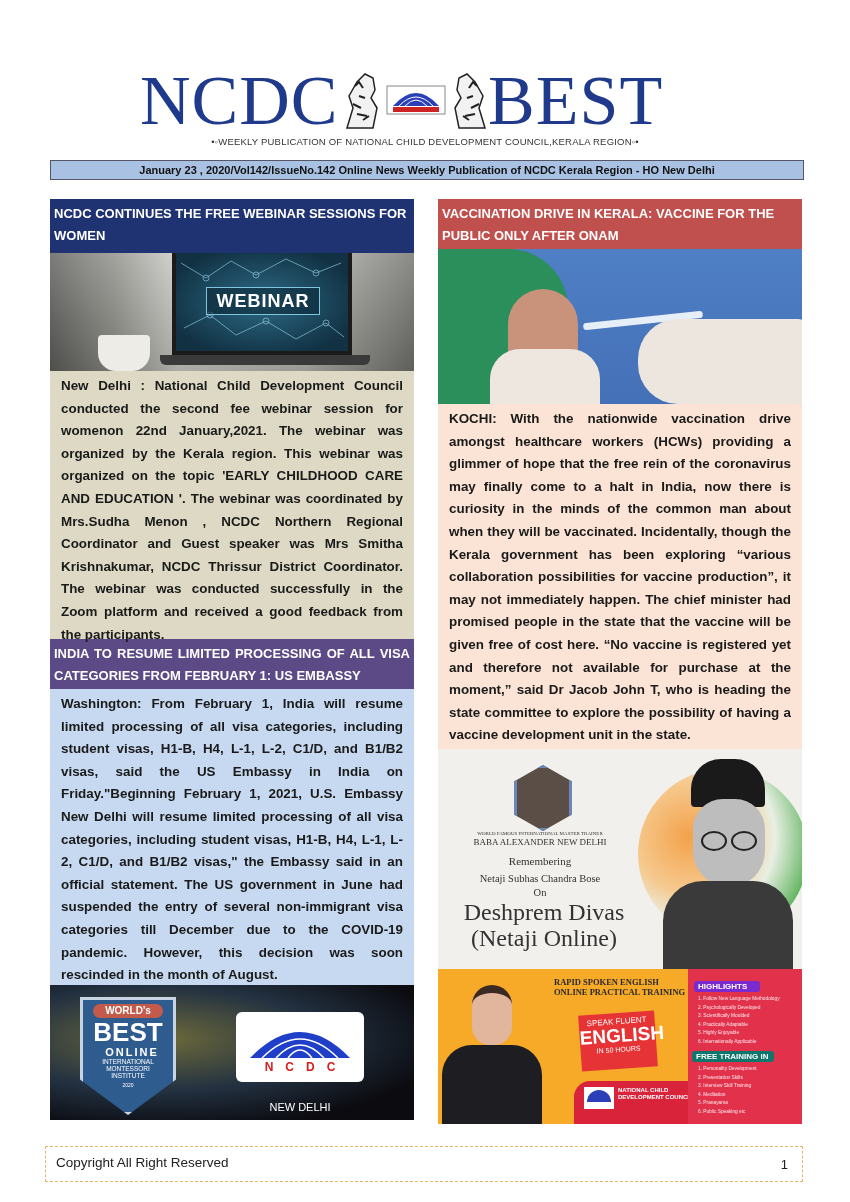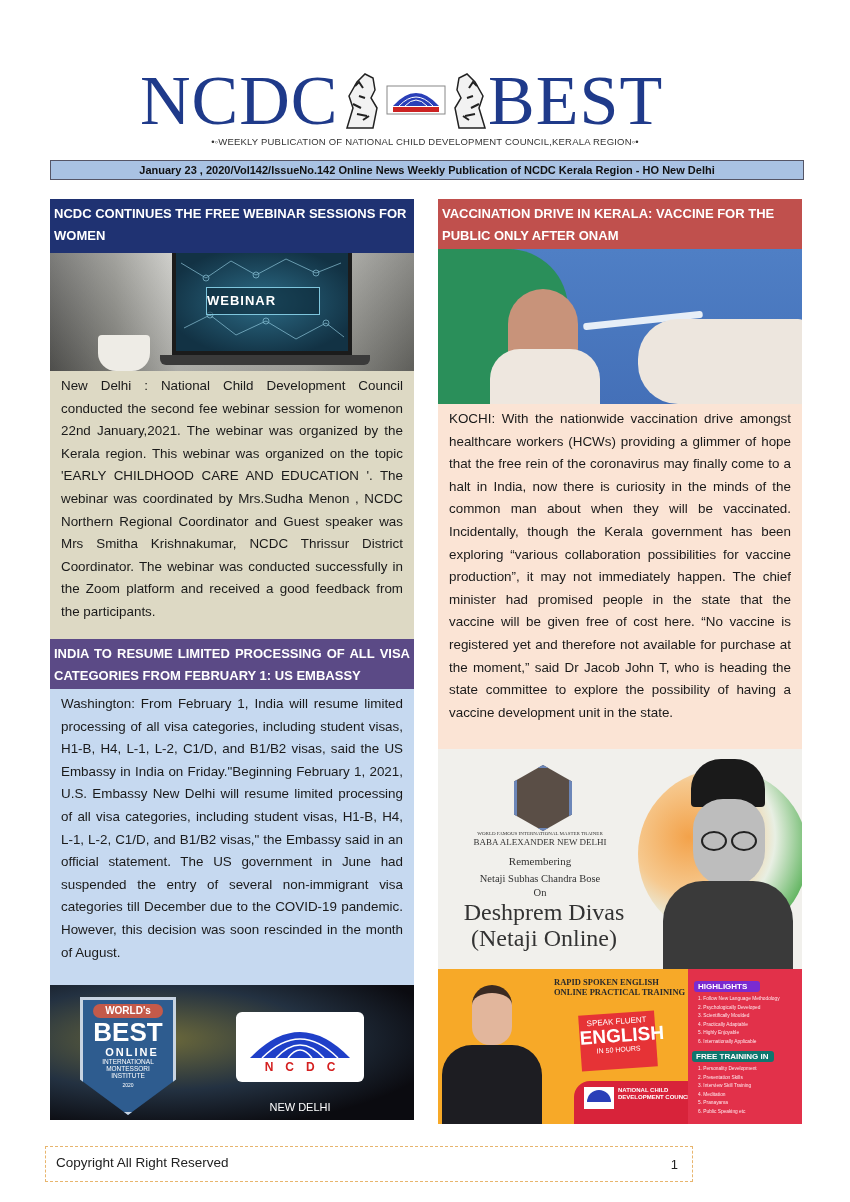--- a/index.html
+++ b/index.html
@@ -6,22 +6,22 @@
   body { width: 850px; height: 1202px; position: relative; overflow: hidden; font-family: "Liberation Sans", "DejaVu Sans", sans-serif; }
   .masthead { position: absolute; left: 0; top: 62px; width: 850px; height: 90px; }
   .mh-title { position: absolute; top: 4px; font-family: "Liberation Serif", "DejaVu Serif", serif; font-size: 70px; line-height: 70px; color: #1f3a8a; letter-spacing: 1px; }
   .mh-ncdc { left: 140px; }
   .mh-times { left: 488px; }
   .mh-emblem { position: absolute; left: 343px; top: 6px; width: 146px; height: 62px; }
   .mh-sub { position: absolute; left: 0; width: 850px; top: 74px; text-align: center; font-size: 9.5px; color: #333; letter-spacing: 0.2px; }
   .dateline { position: absolute; left: 50px; top: 160px; width: 752px; height: 18px; background: #a9c2e3; border: 1px solid #556; text-align: center; font-size: 11px; font-weight: bold; line-height: 18px; color: #111; }
   .col { position: absolute; }
   .hdr { color: #fff; font-weight: bold; font-size: 13px; line-height: 22px; padding: 4px 4px; box-sizing: border-box; }
-  .body-text { font-size: 13.4px; line-height: 22.6px; color: #1a1a1a; text-align: justify; padding: 0 11px; box-sizing: border-box; }
-  .footer { position: absolute; left: 45px; top: 1146px; width: 648px; height: 36px; border: 1px dashed #e8b56d; box-sizing: border-box; }
+  .body-text { font-size: 13.4px; line-height: 22.6px; color: #1a1a1a; text-align: justify; padding: 0 11px; box-sizing: border-box; font-weight: bold; }
+  .footer { position: absolute; left: 45px; top: 1146px; width: 758px; height: 36px; border: 1px dashed #e8b56d; box-sizing: border-box; }
   .footer .copy { position: absolute; left: 10px; top: 8px; font-size: 13.5px; color: #222; }
   .footer .pg { position: absolute; right: 14px; top: 10px; font-size: 13px; color: #222; }
 </style>
 </head>
 <body>
 
 <div class="masthead">
   <div class="mh-title mh-ncdc">NCDC</div>
   <svg class="mh-emblem" viewBox="0 0 146 62">
     <g fill="#222">
@@ -54,21 +54,21 @@
           <path d="M5 10 L30 25 L55 8 L80 22 L110 6 L140 20 L165 10"></path>
           <path d="M8 75 L34 62 L60 82 L90 68 L120 86 L150 70 L168 84"></path>
           <circle cx="30" cy="25" r="3"></circle>
             <circle cx="80" cy="22" r="3"></circle>
             <circle cx="140" cy="20" r="3"></circle>
           <circle cx="34" cy="62" r="3"></circle>
             <circle cx="90" cy="68" r="3"></circle>
             <circle cx="150" cy="70" r="3"></circle>
         </g>
       </svg>
-      <div style="position:absolute; left:30px; top:34px; width:112px; height:26px; border:1px solid #7fc6dd; color:#fff; font-weight:bold; font-size:13px; text-align:left; line-height:26px; letter-spacing:1px; background:rgba(12,40,55,0.6);">WEBINAR</div>
+      <div style="position:absolute; left:30px; top:34px; width:112px; height:26px; border:1px solid #7fc6dd; color:#fff; font-weight:bold; font-size:18px; text-align:center; line-height:26px; letter-spacing:1px; background:rgba(12,40,55,0.6);">WEBINAR</div>
     </div>
     <div style="position:absolute; left:110px; top:102px; width:210px; height:10px; background:#3a3a3a; border-radius:0 0 6px 6px;"></div>
     <div style="position:absolute; left:48px; top:82px; width:52px; height:36px; background:#eeece6; border-radius:4px 4px 18px 18px;"></div>
   </div>
   <div class="body-text" style="background:#ddd9c4; height:268px; padding-top:4px;">New Delhi : National Child Development Council conducted the second fee webinar session for womenon 22nd January,2021. The webinar was organized by the Kerala region. This  webinar was organized on the topic 'EARLY CHILDHOOD CARE AND EDUCATION '. The webinar was coordinated by Mrs.Sudha Menon , NCDC Northern Regional Coordinator and Guest speaker was Mrs Smitha Krishnakumar, NCDC Thrissur District Coordinator. The webinar was conducted successfully in the Zoom platform and received a good feedback from the participants.</div>
 
   <div class="hdr" style="background:#5b4a86; height:50px; text-align:justify;">INDIA TO RESUME LIMITED PROCESSING OF ALL VISA CATEGORIES FROM FEBRUARY 1: US EMBASSY</div>
   <div class="body-text" style="background:#c6d9f0; height:296px; padding-top:4px;">Washington: From February 1, India will resume limited processing of all visa categories, including student visas, H1-B, H4, L-1, L-2, C1/D, and B1/B2 visas, said the US Embassy in India on Friday."Beginning February 1, 2021, U.S. Embassy New Delhi will resume limited processing of all visa categories, including student visas, H1-B, H4, L-1, L-2, C1/D, and B1/B2 visas," the Embassy said in an official statement. The US government in June had suspended the entry of several non-immigrant visa categories till December due to the COVID-19 pandemic. However, this decision was soon rescinded in the month of August.</div>
 
   <div style="position:relative; height:135px; background:radial-gradient(ellipse at 30% 40%, #6d6a3a 0%, #233141 45%, #0b0b10 80%); overflow:hidden;">

